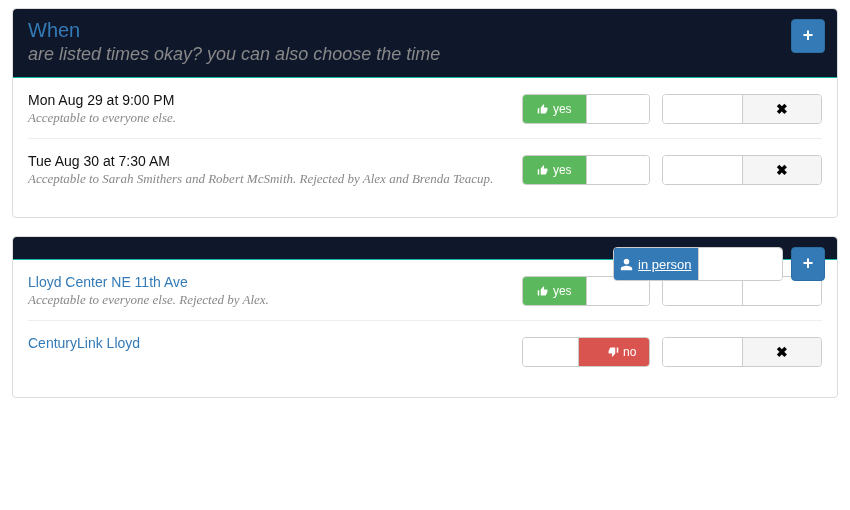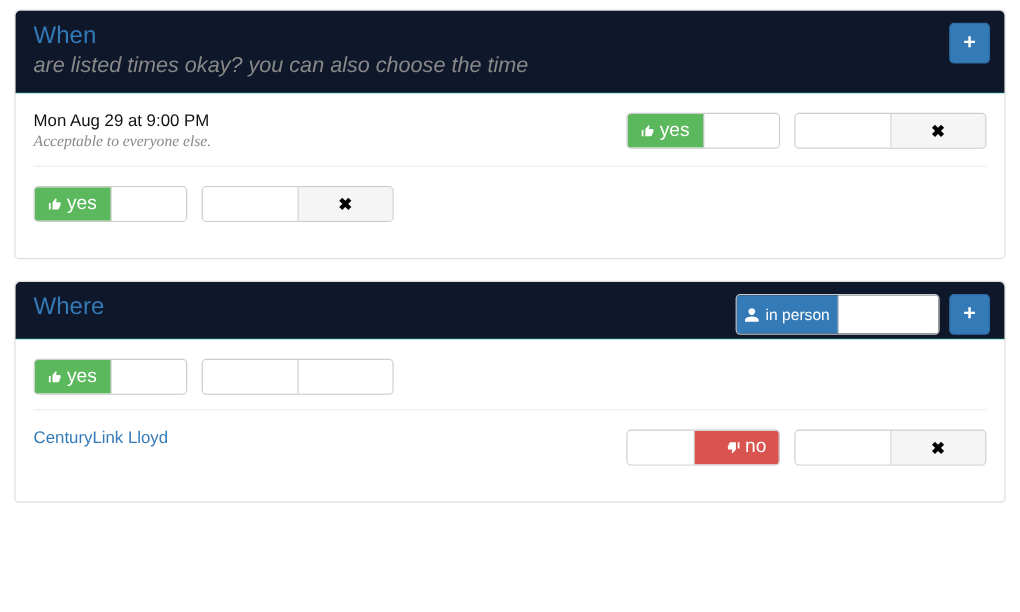--- a/index.html
+++ b/index.html
@@ -70,21 +70,21 @@
     overflow: hidden;
     width: 128px;
     height: 30px;
     border: 1px solid #ccc;
   }
   .btn-group .seg {
     flex: 1;
     display: flex;
     align-items: center;
     justify-content: center;
-    font-size: 16px;
+    font-size: 12px;
     gap: 4px;
     cursor: pointer;
     background: #fff;
   }
   .btn-group .seg.left { border-right: 1px solid #ccc; }
   .seg.green { background: #5cb85c; color: #fff; border-color: #4cae4c; }
   .seg.red   { background: #d9534f; color: #fff; border-color: #d43f3a; padding-left: 16px; }
   .list {
     padding: 0 15px;
   }
@@ -130,21 +130,21 @@
   .inperson-group {
     display: inline-flex;
     width: 170px;
     height: 34px;
     border: 1px solid #ccc;
     border-radius: 4px;
     overflow: hidden;
   }
   .inperson-group .seg { flex:1; display:flex; align-items:center; justify-content:center; cursor:pointer; background:#fff; font-size:13px; gap:5px;}
   .inperson-group .seg.left { border-right: 1px solid #ccc; }
-  .inperson-group .seg.primary { background:#337ab7; color:#fff; }
+  .inperson-group .seg.primary { background:#337ab7; color:#fff;text-decoration:underline; }
   svg.icon { width: 12px; height: 12px; }
   .panel-body-pad { padding-bottom: 18px; }
 </style>
 </head>
 <body>
 
 <div class="panel">
   <div class="panel-heading">
     <div class="panel-title">When</div>
     <div class="panel-sub">are listed times okay? you can also choose the time</div>
@@ -174,20 +174,24 @@
         <div class="reject-group">
           <div class="seg left"></div>
           <div class="seg default-x">
             <span>✖</span>
           </div>
         </div>
       </div>
     </div>
 
     <div class="item-row">
+      <div class="item-main">
+        <div class="item-title">Tue Aug 30 at 7:30 AM</div>
+        <div class="item-sub">Acceptable to Sarah Smithers and Robert McSmith. Rejected by Alex and Brenda Teacup.</div>
+      </div>
       <div class="item-actions">
         <div class="btn-group">
           <div class="seg left green">
             <svg class="icon" viewBox="0 0 16 16">
                 <path fill="currentColor" d="M1 7h2v7H1zM5 14h6c.6 0 1-.4 1.2-.9l1.7-4c.1-.2.1-.4.1-.6V7c0-.6-.4-1-1-1H9l.6-2.9c0-.2 0-.5-.2-.7l-.7-.7L5 6v8z"></path>
               </svg>
             <span>yes</span>
           </div>
           <div class="seg"></div>
         </div>
@@ -198,39 +202,42 @@
           </div>
         </div>
       </div>
     </div>
 
   </div>
 </div>
 
 <div class="panel">
   <div class="panel-heading">
-    <div class="panel-title">Where</div>
     <div class="heading-actions">
       <div class="inperson-group">
         <div class="seg left primary">
           <svg class="icon" viewBox="0 0 16 16" style="width:13px;height:13px;">
               <path fill="currentColor" d="M8 8c1.9 0 3.5-1.6 3.5-3.5S9.9 1 8 1 4.5 2.6 4.5 4.5 6.1 8 8 8zm0 1.5c-2.3 0-7 1.2-7 3.5V15h14v-2c0-2.3-4.7-3.5-7-3.5z"></path>
             </svg>
           <span>in person</span>
         </div>
         <div class="seg"></div>
       </div>
       <div class="btn btn-primary btn-icon-square">
         <span>+</span>
       </div>
     </div>
   </div>
   <div class="list panel-body-pad">
 
     <div class="item-row">
+      <div class="item-main">
+        <div class="item-title link">Lloyd Center NE 11th Ave</div>
+        <div class="item-sub">Acceptable to everyone else. Rejected by Alex.</div>
+      </div>
       <div class="item-actions">
         <div class="btn-group">
           <div class="seg left green">
             <svg class="icon" viewBox="0 0 16 16">
                 <path fill="currentColor" d="M1 7h2v7H1zM5 14h6c.6 0 1-.4 1.2-.9l1.7-4c.1-.2.1-.4.1-.6V7c0-.6-.4-1-1-1H9l.6-2.9c0-.2 0-.5-.2-.7l-.7-.7L5 6v8z"></path>
               </svg>
             <span>yes</span>
           </div>
           <div class="seg"></div>
         </div>

